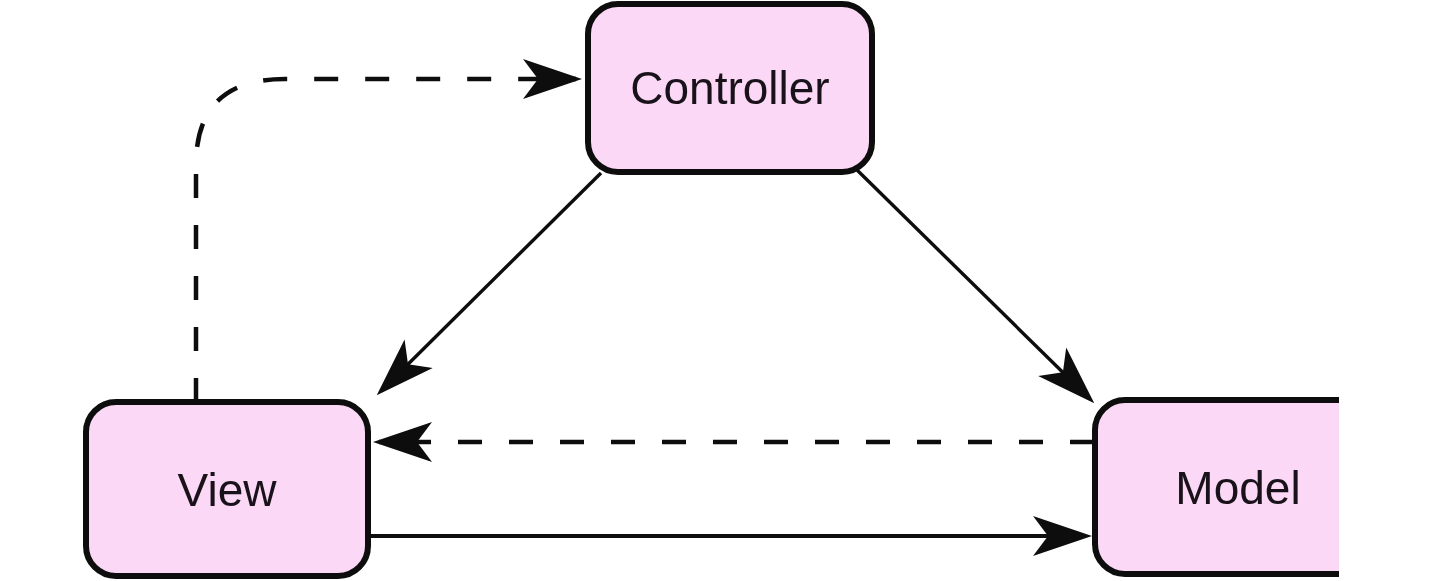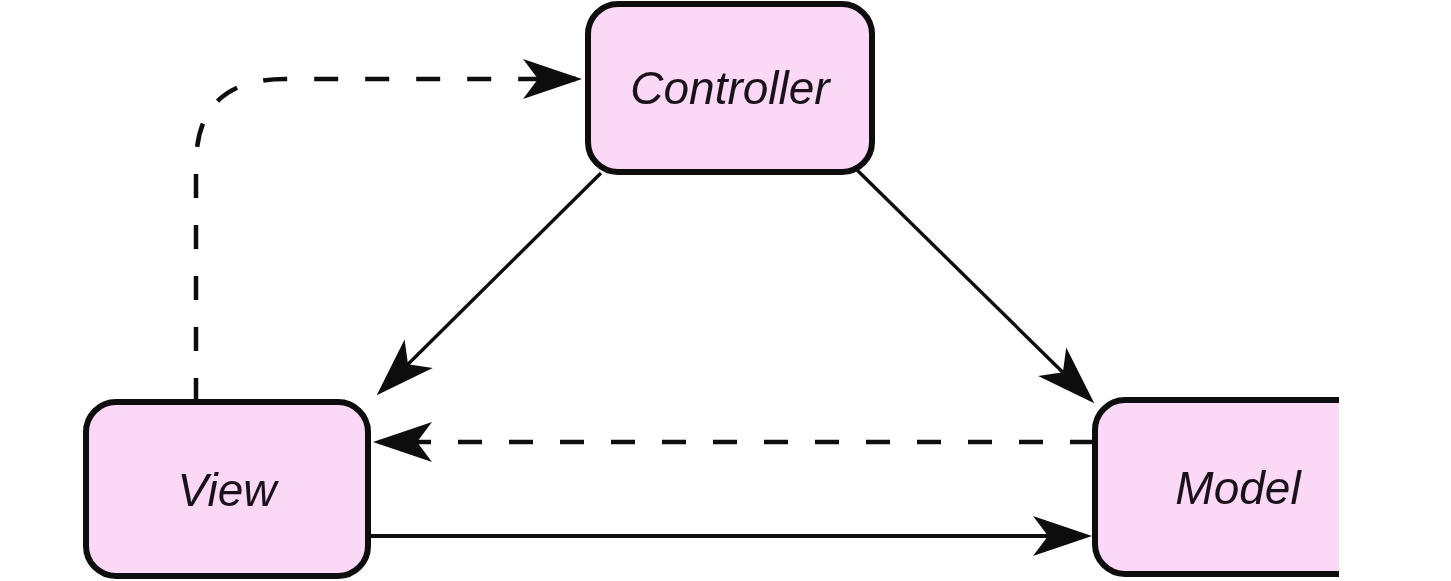--- a/index.html
+++ b/index.html
@@ -7,21 +7,20 @@
     padding: 0;
     background: #ffffff;
   }
   .stage {
     position: relative;
     width: 1339px;
     height: 581px;
     background: #ffffff;
     overflow: hidden;
     font-family: "Liberation Sans", sans-serif;
-    font-style: italic;
   }
   svg { display: block; }
   .node-rect {
     stroke: #0d0d0d;
     stroke-width: 6;
   }
   .node-label {
     fill: #1a121a;
     font-family: "Liberation Sans", sans-serif;
     font-size: 46px;

